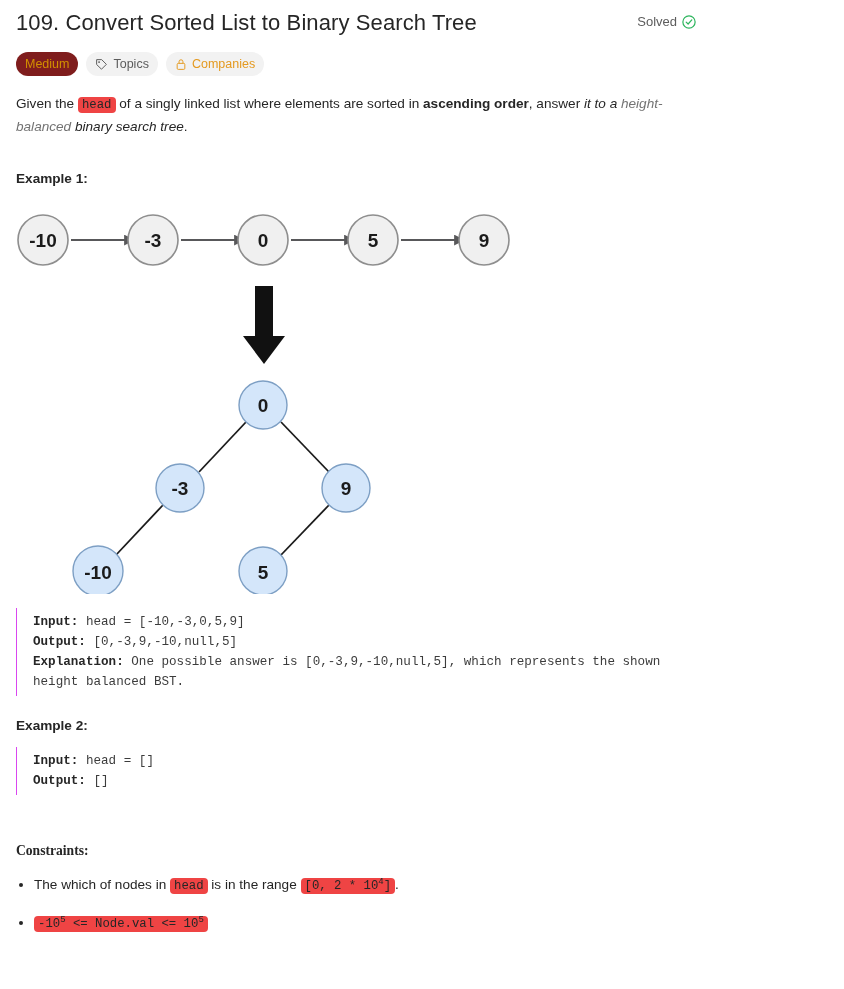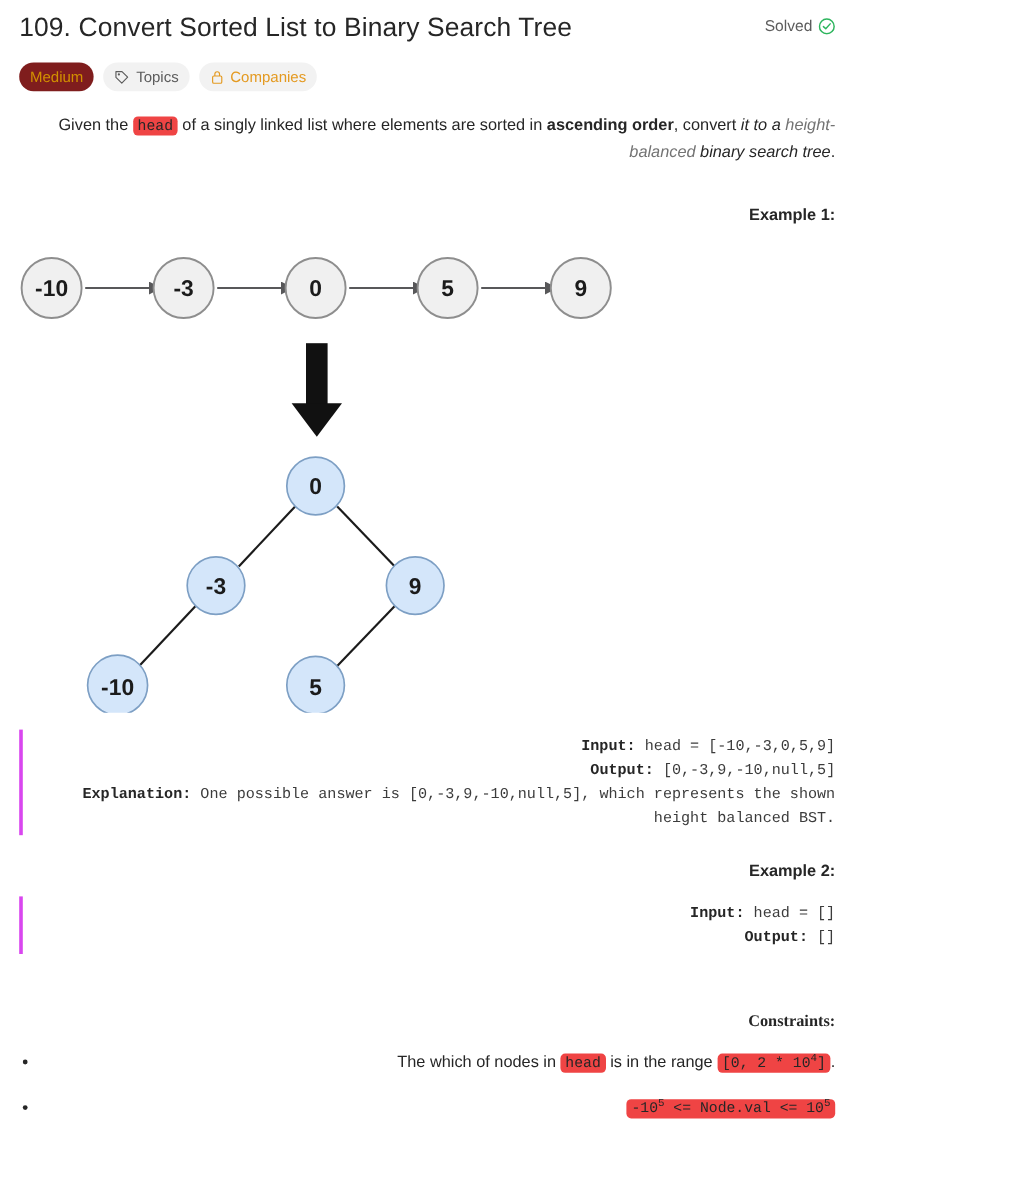--- a/index.html
+++ b/index.html
@@ -9,21 +9,20 @@
     background: #ffffff;
     font-family: "Liberation Sans", sans-serif;
     color: #262626;
   }
   .page {
     position: relative;
     width: 712px;
     height: 989px;
     overflow: hidden;
     padding: 0 16px;
-    text-align: right;
   }
   
   .header {
     display: flex;
     align-items: flex-start;
     justify-content: space-between;
     padding-top: 8px;
   }
   .title {
     font-size: 22px;
@@ -95,21 +94,21 @@
     font-weight: 700;
     color: #262626;
   }
   .figure {
     margin-top: 8px;
     position: relative;
     height: 400px;
   }
   pre.io {
     margin: 14px 0 0 0;
-    border-left: 3px solid #d946ef;
+    border-left: 1px solid #d946ef;
     padding: 4px 0 4px 16px;
     font-family: "Liberation Mono", monospace;
     font-size: 12.6px;
     line-height: 20px;
     color: #3c3c3c;
     white-space: pre-wrap;
   }
   pre.io b { color: #262626; font-weight: 700; }
   
   .constraints-label {
@@ -162,21 +161,21 @@
         <svg width="12" height="13" viewBox="0 0 14 16">
           <rect x="2.3" y="6.6" width="9.4" height="7.4" rx="1.3" fill="none" stroke="#e49a21" stroke-width="1.2"></rect>
           <path d="M4.6 6.6 V4.6 a2.4 2.4 0 0 1 4.8 0 V6.6" fill="none" stroke="#e49a21" stroke-width="1.2"></path>
         </svg>
       </span>
       <span>Companies</span>
     </span>
   </div>
 
   <p class="desc">
-    <span>Given the </span><code class="inline">head</code><span> of a singly linked list where elements are sorted in </span><span class="bold">ascending order</span><span>, convert </span><span class="ital">it to a </span><a class="link" href="#">height-balanced</a><span class="ital"> binary search tree</span><span>.</span>
+    <span>Given the </span><code class="inline">head</code><span> of a singly linked list where elements are sorted in </span><span class="bold">ascending order</span><span>, answer </span><span class="ital">it to a </span><a class="link" href="#">height-balanced</a><span class="ital"> binary search tree</span><span>.</span>
   </p>
 
   <div class="example-label">Example 1:</div>
 
   <div class="figure">
     <svg width="812" height="400" viewBox="0 0 812 400">
       <defs>
         <marker id="ahead" markerWidth="7" markerHeight="7" refX="5.5" refY="3" orient="auto">
           <path d="M0,0 L6,3 L0,6 z" fill="#58585a"></path>
         </marker>

